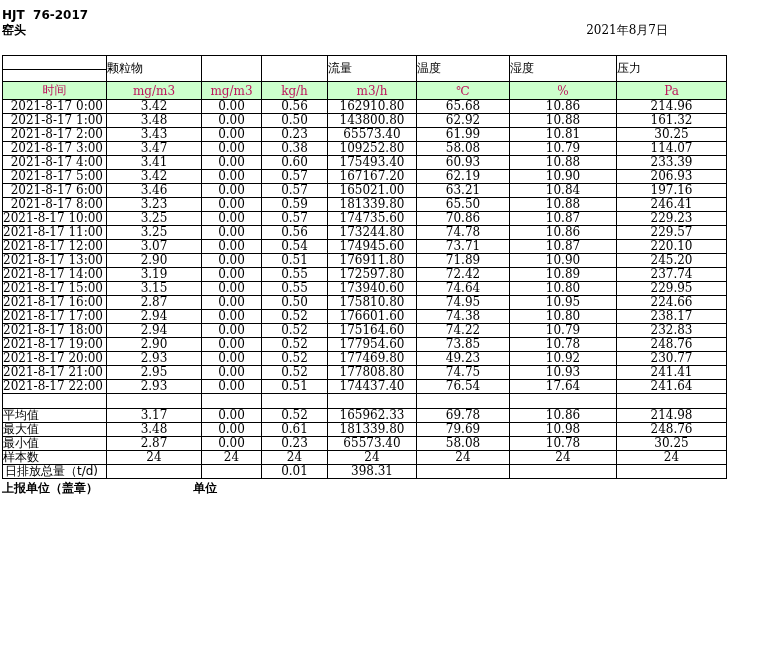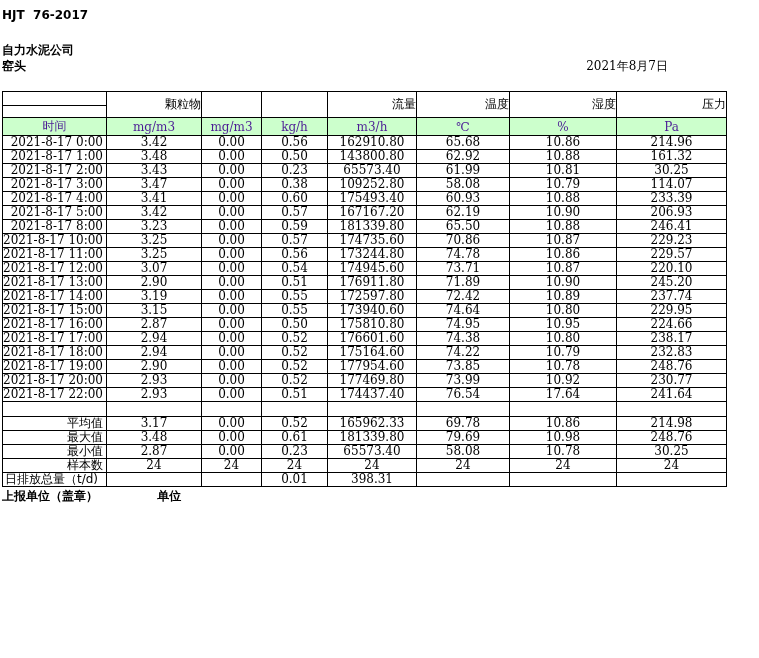--- a/index.html
+++ b/index.html
@@ -7,40 +7,39 @@
   *{box-sizing:border-box;}
   .page{padding:8px 17px 0 2px;}
   .std-code{font-weight:bold;font-size:12px;line-height:14px;white-space:pre;}
   .title{font-weight:bold;font-size:16px;line-height:18px;margin-top:12px;margin-left:137px;}
   .company{font-weight:bold;font-size:12px;line-height:15px;margin-top:21px;}
   .meta-row{display:flex;justify-content:space-between;align-items:baseline;margin-top:1px;}
   .station{font-weight:bold;font-size:12px;line-height:15px;}
   .date{font-size:12px;line-height:15px;margin-right:74px;font-family:"DejaVu Serif",serif;}
   table{border-collapse:collapse;table-layout:fixed;width:724px;margin-top:17px;font-family:"DejaVu Serif",serif;}
   th,td{border:1px solid #000;padding:0;overflow:hidden;white-space:nowrap;vertical-align:middle;}
-  .group-row th{height:26px;font-size:12px;font-weight:normal;text-align:right;font-family:"DejaVu Sans",sans-serif;}
+  .group-row th{height:26px;font-size:12px;font-weight:normal;text-align:left;font-family:"DejaVu Sans",sans-serif;}
   th.time-head{position:relative;}
   th.time-head::after{content:"";position:absolute;left:0;right:0;top:50%;height:1px;background:#000;}
-  .unit-row td{height:17px;background:#ccffcc;color:#4c1d95;font-size:12px;text-align:center;}
+  .unit-row td{height:17px;background:#ccffcc;color:#be185d;font-size:12px;text-align:center;}
   .unit-row td.time-label{font-family:"DejaVu Sans",sans-serif;}
   tbody td{height:14px;font-size:12px;line-height:13px;text-align:center;}
   td.time-col{text-align:right;padding-right:3px;}
   tr.spacer-row td{height:15px;}
-  td.sum-label{text-align:right;padding-right:3px;font-family:"DejaVu Sans",sans-serif;}
+  td.sum-label{text-align:left;padding-right:3px;font-family:"DejaVu Sans",sans-serif;}
   td.sum-label.left{text-align:left;padding-left:2px;}
   .footnote{font-weight:bold;font-size:12px;line-height:15px;margin-top:7px;}
   .sign-row{font-weight:bold;font-size:12px;line-height:15px;margin-top:2px;}
-  .unit-label{margin-left:55px;}
+  .unit-label{margin-left:91px;}
 </style>
 </head>
 <body>
 
 <div class="page">
   <div class="std-code">HJT  76-2017</div>
-  <div class="company">自力水泥公司</div>
   <div class="meta-row">
     <span class="station">窑头</span>
     <span class="date">2021年8月7日</span>
   </div>
 
   <table>
     <colgroup>
       <col style="width:104px">
         <col style="width:95px">
         <col style="width:60px">
@@ -127,20 +126,30 @@
           <td class="time-col">2021-8-17 5:00</td>
           <td>3.42</td>
           <td>0.00</td>
           <td>0.57</td>
           <td>167167.20</td>
           <td>62.19</td>
           <td>10.90</td>
           <td>206.93</td>
         </tr>
         <tr>
+          <td class="time-col">2021-8-17 6:00</td>
+          <td>3.46</td>
+          <td>0.00</td>
+          <td>0.57</td>
+          <td>165021.00</td>
+          <td>63.21</td>
+          <td>10.84</td>
+          <td>197.16</td>
+        </tr>
+        <tr>
           <td class="time-col">2021-8-17 8:00</td>
           <td>3.23</td>
           <td>0.00</td>
           <td>0.59</td>
           <td>181339.80</td>
           <td>65.50</td>
           <td>10.88</td>
           <td>246.41</td>
         </tr>
         <tr>
@@ -242,23 +251,33 @@
           <td>73.85</td>
           <td>10.78</td>
           <td>248.76</td>
         </tr>
         <tr>
           <td class="time-col">2021-8-17 20:00</td>
           <td>2.93</td>
           <td>0.00</td>
           <td>0.52</td>
           <td>177469.80</td>
-          <td>73.99</td>
+          <td>49.23</td>
           <td>10.92</td>
           <td>230.77</td>
+        </tr>
+        <tr>
+          <td class="time-col">2021-8-17 21:00</td>
+          <td>2.95</td>
+          <td>0.00</td>
+          <td>0.52</td>
+          <td>177808.80</td>
+          <td>74.75</td>
+          <td>10.93</td>
+          <td>241.41</td>
         </tr>
         <tr>
           <td class="time-col">2021-8-17 22:00</td>
           <td>2.93</td>
           <td>0.00</td>
           <td>0.51</td>
           <td>174437.40</td>
           <td>76.54</td>
           <td>17.64</td>
           <td>241.64</td>

